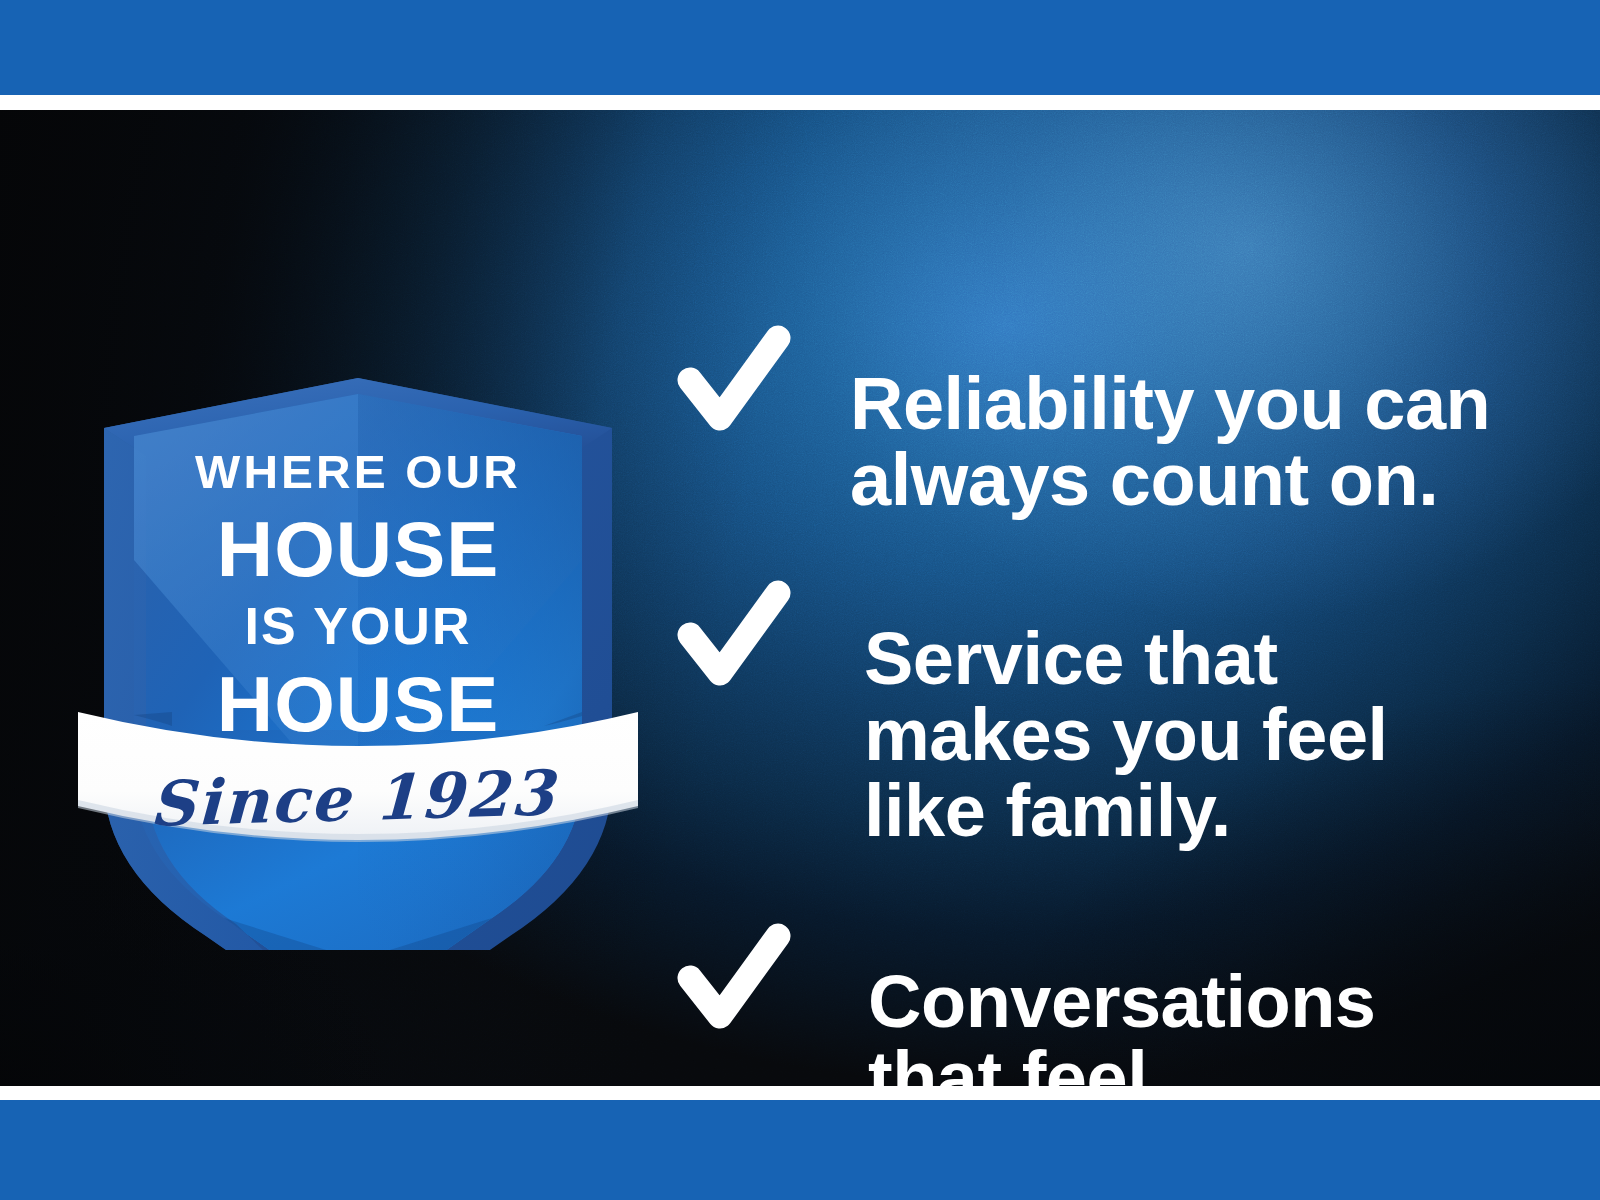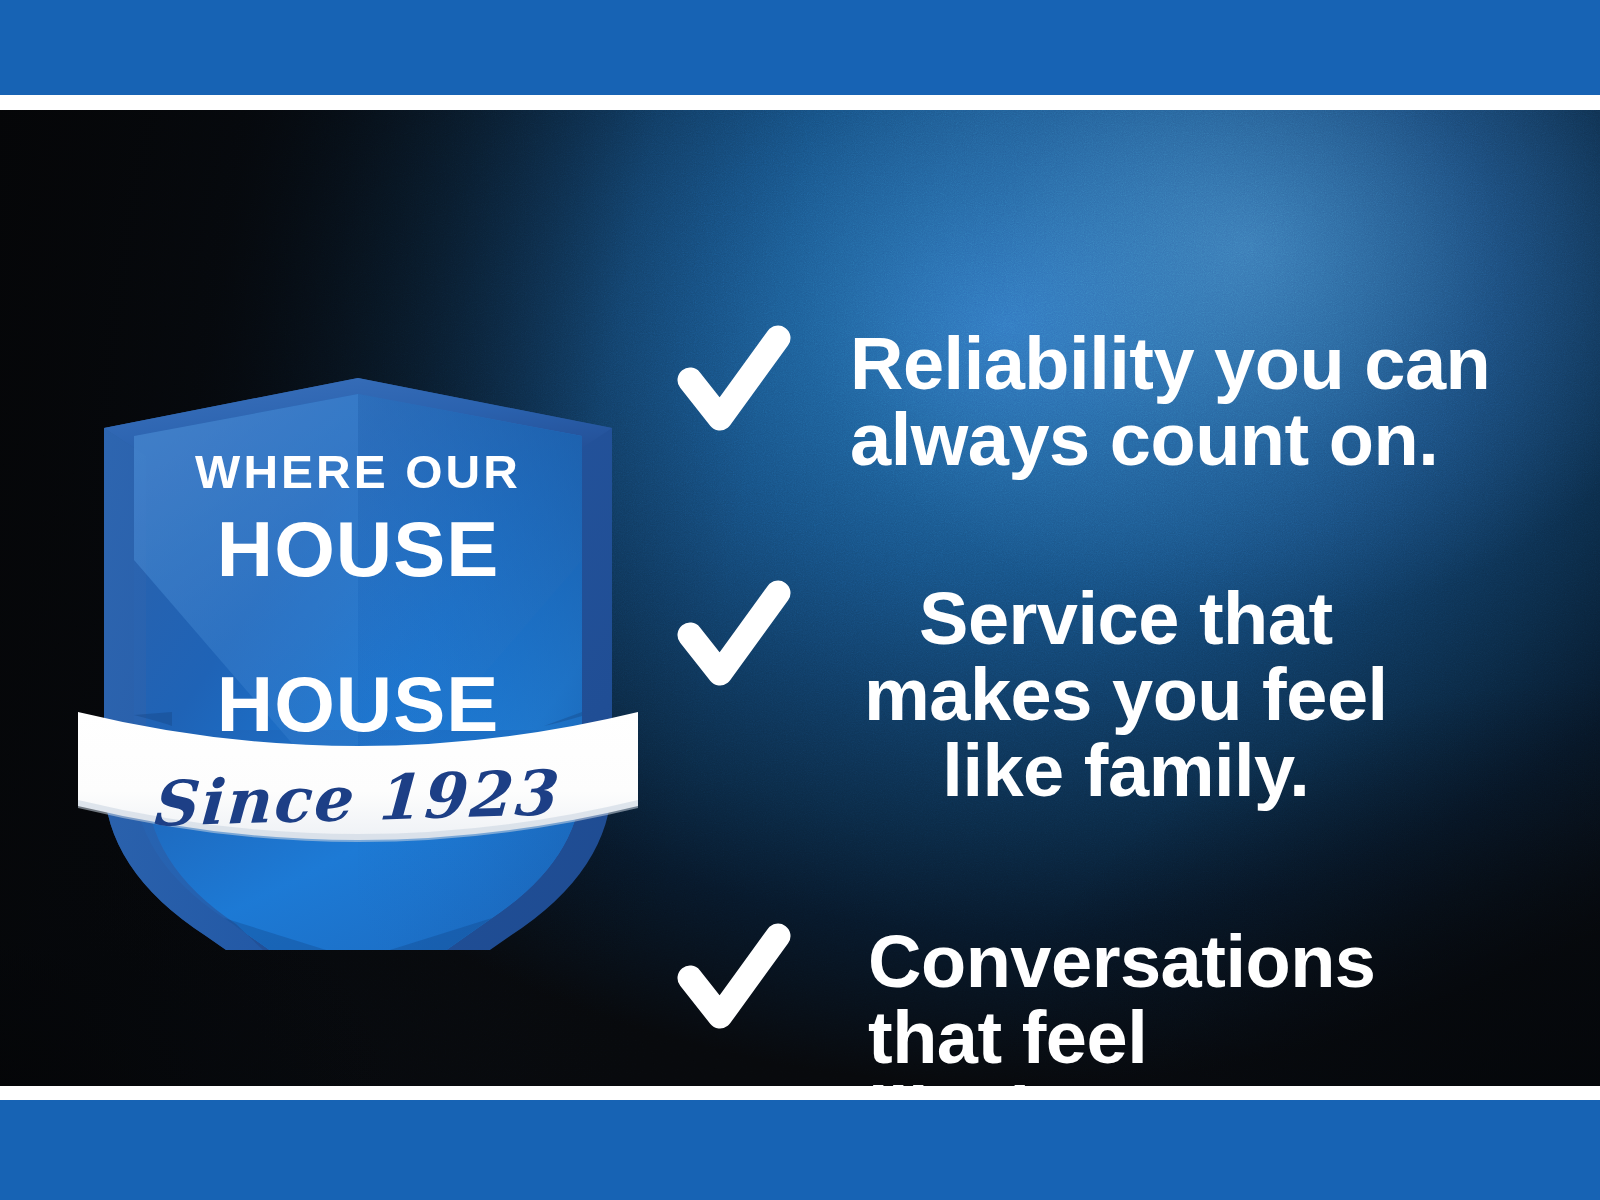--- a/index.html
+++ b/index.html
@@ -130,39 +130,40 @@
   
   #bullets{
     position:absolute;left:660px;top:110px;
     width:880px;height:976px;
   }
   .bullet{
     position:absolute;left:0;width:880px;
     display:flex;align-items:flex-start;
   }
   #bullet-0{top:100px;}
-  #bullet-1{top:355px;text-align:center;}
+  #bullet-1{top:355px;}
   #bullet-2{top:698px;}
 
   .check-icon{
     flex:0 0 auto;
     width:132px;height:118px;
     margin-right:10px;
   }
   .check-icon svg{display:block;width:132px;height:118px;}
 
   .bullet-text{
     color:#ffffff;
     font-family:"Liberation Sans", sans-serif;
     font-weight:700;
     font-size:74px;
     line-height:1.03;
     letter-spacing:-0.5px;
     white-space:pre-line;
     padding-top:6px;
+    margin-top:40px;
   }
   #bullet-0 .bullet-text{margin-left:48px;}
   #bullet-1 .bullet-text{margin-left:62px;}
   #bullet-2 .bullet-text{margin-left:66px;}
 </style>
 </head>
 <body>
 
 <div id="canvas">
 
@@ -274,20 +275,21 @@
                  Q 290 614 10 546 Z" fill="url(#gRibbon)"></path>
 
         <path d="M 10 540 Q 290 608 570 540 L 570 548 Q 290 616 10 548 Z" fill="#c9d3e0" opacity="0.55"></path>
 
         <path d="M 66 455 Q 100 464 104 466 L 104 452 Z" fill="#13417f" opacity="0.35"></path>
         <path d="M 476 466 Q 490 463 514 456 L 514 452 Z" fill="#13417f" opacity="0.35"></path>
       </svg>
 
       <div class="badge-line" id="badge-l1">Where Our</div>
       <div class="badge-line" id="badge-l2">House</div>
+      <div class="badge-line" id="badge-l3">Is Your</div>
       <div class="badge-line" id="badge-l4">House</div>
       <div id="ribbon-text">Since 1923</div>
     </div>
 
     <div id="bullets">
 
       <div class="bullet" id="bullet-0">
         <span class="check-icon">
           <svg viewBox="0 0 132 118" xmlns="http://www.w3.org/2000/svg">
             <path d="M 30 60 L 60 98 L 118 18" fill="none" stroke="#ffffff" stroke-width="25" stroke-linecap="round" stroke-linejoin="round"></path>

